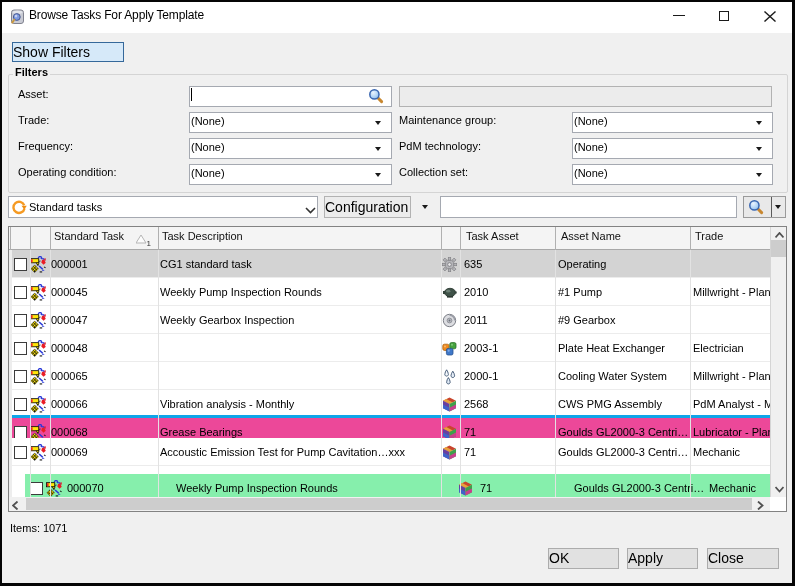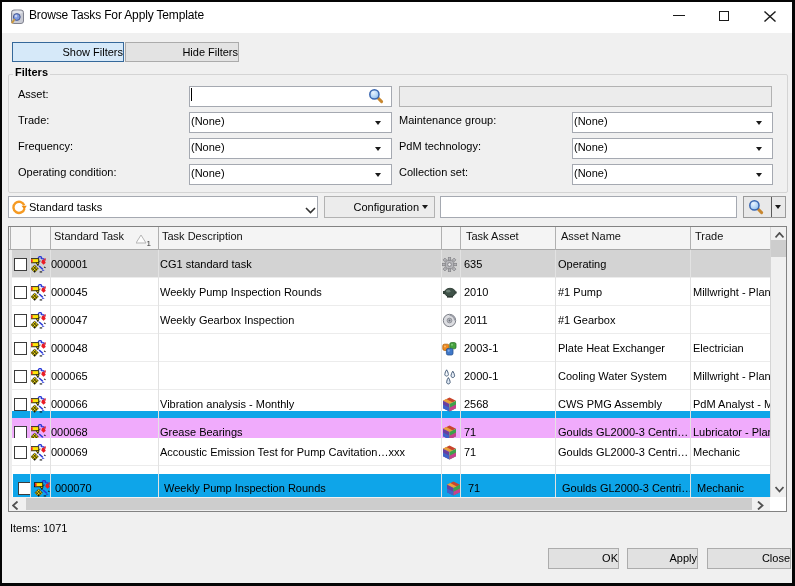--- a/index.html
+++ b/index.html
@@ -1,17 +1,17 @@
 <!DOCTYPE html>
 <html><head><meta charset="utf-8"><style>
 *{margin:0;padding:0;box-sizing:border-box}
 body{font-family:"Liberation Sans",sans-serif;-webkit-font-smoothing:antialiased}
 .w{position:relative;width:795px;height:586px;background:#f0f0f0;border:2px solid #050505;border-right-width:3px;border-bottom-width:3px;overflow:hidden;font-size:11px;color:#000}
 .abs{position:absolute}
-.btn{position:absolute;background:#e1e1e1;border:1px solid #acacac;text-align:right;font-size:11px;color:#000}
+.btn{position:absolute;background:#e1e1e1;border:1px solid #acacac;text-align:left;font-size:14px;color:#000}
 .inp{position:absolute;background:#fff;border:1px solid #a5a9b1}
 .lbl{position:absolute;font-size:11px;white-space:nowrap}
 .tri{position:absolute;width:0;height:0;border-left:3.5px solid transparent;border-right:3.5px solid transparent;border-top:4px solid #1a1a1a}
 </style></head><body>
 <div class="w">
 <div class="abs" style="left:96px;top:-2px;width:128px;height:2px;background:#111"></div>
 <div class="abs" style="left:-2px;top:-2px;width:793px;height:33px;background:#fff"></div>
 <div style="position:absolute;left:9px;top:7px"><svg width="13" height="16" viewBox="0 0 13 16" style="">
         <rect x="0.5" y="1" width="12" height="13.5" rx="2.5" fill="#c9cbd4" stroke="#81838f" stroke-width="1"></rect>
         <ellipse cx="6.5" cy="3.2" rx="4.8" ry="1.6" fill="#e2e4ea"></ellipse>
@@ -20,21 +20,20 @@
         <line x1="3.2" y1="10.8" x2="1.2" y2="13.6" stroke="#c8973f" stroke-width="1.9" stroke-linecap="round"></line>
       </svg></div>
 <div class="lbl" style="left:27px;top:5px;font-size:12px;letter-spacing:-0.15px;line-height:17px">Browse Tasks For Apply Template</div>
 <div class="abs" style="left:671px;top:13px;width:12px;height:1.4px;background:#1a1a1a"></div>
 <div class="abs" style="left:717px;top:9px;width:10px;height:10px;border:1.4px solid #1a1a1a"></div>
 <div class="abs" style="left:762px;top:9px"><svg width="12" height="11" viewBox="0 0 12 11" style="">
         <line x1="0.5" y1="0.5" x2="11.5" y2="10.5" stroke="#1a1a1a" stroke-width="1.4"></line>
         <line x1="11.5" y1="0.5" x2="0.5" y2="10.5" stroke="#1a1a1a" stroke-width="1.4"></line>
       </svg></div>
 <div class="btn" style="left:10px;top:40px;width:112px;height:20px;line-height:18px;background:#d6e9f9;border-color:#35689a">Show Filters</div>
-<div class="btn" style="left:123px;top:40px;width:114px;height:20px;line-height:18px;background:#e3e3e3;border-color:#ababab">Hide Filters</div>
 <div class="abs" style="left:6px;top:72px;width:780px;height:119px;border:1px solid #d4d4d4;border-radius:2px"></div>
 <div class="lbl" style="left:11px;top:64px;font-weight:bold;background:#f0f0f0;padding:0 2px">Filters</div>
 <div class="lbl" style="left:16px;top:86px">Asset:</div>
 <div class="lbl" style="left:16px;top:112px">Trade:</div>
 <div class="lbl" style="left:16px;top:138px">Frequency:</div>
 <div class="lbl" style="left:16px;top:164px">Operating condition:</div>
 <div class="lbl" style="left:397px;top:112px">Maintenance group:</div>
 <div class="lbl" style="left:397px;top:138px">PdM technology:</div>
 <div class="lbl" style="left:397px;top:164px">Collection set:</div>
 <div class="inp" style="left:187px;top:84px;width:203px;height:21px"></div>
@@ -71,21 +70,21 @@
 <div class="tri" style="left:754px;top:171px"></div>
 <div class="inp" style="left:6px;top:194px;width:310px;height:22px"></div>
 <div style="position:absolute;left:9px;top:197px"><svg width="16" height="16" viewBox="0 0 16 16" style="">
         <path d="M 13.2 6.2 A 5.6 5.6 0 1 0 13.5 9.5" fill="none" stroke="#f59a23" stroke-width="2.4"></path>
         <polygon points="10.5,6.8 15.8,6.8 13.3,10.6" fill="#ef8d12"></polygon>
       </svg></div>
 <div class="lbl" style="left:27px;top:194px;line-height:22px">Standard tasks</div>
 <div style="position:absolute;left:303px;top:202px"><svg width="11" height="7" viewBox="0 0 11 7" style="">
         <polyline points="1,1 5.5,5.5 10,1" fill="none" stroke="#333" stroke-width="1.6" stroke-linejoin="miter"></polyline>
       </svg></div>
-<div class="btn" style="left:322px;top:194px;width:111px;height:22px;line-height:20px;background:#ececec;border-color:#b2b2b2;padding-right:15px">Configuration</div>
+<div class="btn" style="left:322px;top:194px;width:87px;height:22px;line-height:20px;background:#ececec;border-color:#b2b2b2;padding-right:15px">Configuration</div>
 <div class="tri" style="left:420px;top:203px"></div>
 <div class="inp" style="left:438px;top:194px;width:297px;height:22px"></div>
 <div class="btn" style="left:741px;top:194px;width:43px;height:22px;background:#e9e9e9;border-color:#9a9a9a"></div>
 <div style="position:absolute;left:746px;top:197px"><svg width="16" height="16" viewBox="0 0 16 16" style="">
         <defs>
           <radialGradient id="mg" cx="38%" cy="32%" r="80%">
             <stop offset="0%" stop-color="#eaf4fe"></stop>
             <stop offset="55%" stop-color="#b5d6f7"></stop>
             <stop offset="100%" stop-color="#7fb2e8"></stop>
           </radialGradient>
@@ -242,21 +241,21 @@
           </svg></div>
 <div class="lbl" style="left:42px;top:8px">000047</div>
 <div class="lbl" style="left:151px;top:8px">Weekly Gearbox Inspection</div>
 <div class="abs" style="left:433px;top:7px"><svg width="15" height="15" viewBox="0 0 15 15" style="">
             <circle cx="7.5" cy="7.5" r="6.2" fill="#dcdde1" stroke="#7b7e86" stroke-width="1"></circle>
             <path d="M 7.5 2.2 A 5.3 5.3 0 0 1 12.8 7.5" fill="none" stroke="#9a9da6" stroke-width="1.6"></path>
             <circle cx="7.5" cy="7.5" r="2.4" fill="#b8bac1" stroke="#85888f" stroke-width="0.8"></circle>
             <circle cx="7.5" cy="7.5" r="0.9" fill="#6f737b"></circle>
           </svg></div>
 <div class="lbl" style="left:455px;top:8px">2011</div>
-<div class="lbl" style="left:549px;top:8px;width:129px;overflow:hidden;white-space:nowrap">#1 Gearbox</div>
+<div class="lbl" style="left:549px;top:8px;width:129px;overflow:hidden;white-space:nowrap">#9 Gearbox</div>
 <div class="lbl" style="left:684px;top:8px;width:77px;overflow:hidden;white-space:nowrap"></div>
 </div>
 <div class="abs" style="left:0;top:84px;width:762px;height:28px;background:#fff;border-bottom:1px solid #ececec">
 <div class="abs" style="left:5px;top:8px;width:13px;height:13px;background:#fff;border:1.5px solid #3c3c3c"></div>
 <div style="position:absolute;left:21px;top:6px"><svg width="17" height="17" viewBox="0 0 19 19">
             <rect x="0.6" y="3" width="9.2" height="4.6" fill="#ffe60a" stroke="#000" stroke-width="0.9"></rect>
             <rect x="1" y="3.6" width="1.9" height="3.4" fill="#e8262b"></rect>
             <polygon points="6.8,7.6 10.2,7.6 8.8,10.2" fill="#ffe60a" stroke="#000" stroke-width="0.7"></polygon>
             <path d="M 9.2 2.2 Q 10.6 -0.2 12.4 1.0 Q 13.6 1.9 12.2 3.4" fill="none" stroke="#2838d8" stroke-width="1.5"></path>
             <path d="M 13.6 3.2 Q 16.2 2.6 15.8 5.0" fill="none" stroke="#2838d8" stroke-width="1.5"></path>
@@ -328,21 +327,21 @@
 <div class="lbl" style="left:42px;top:8px">000065</div>
 <div class="abs" style="left:433px;top:7px"><svg width="15" height="16" viewBox="0 0 15 16" style="">
             <path d="M 4.6 0.8 Q 6.2 3.2 6.2 4.5 A 1.8 1.8 0 1 1 3.0 4.5 Q 3.0 3.2 4.6 0.8 Z" fill="#f4f8fd" stroke="#39506e" stroke-width="0.9"></path>
             <path d="M 10.8 2.2 Q 12.4 4.6 12.4 5.9 A 1.8 1.8 0 1 1 9.2 5.9 Q 9.2 4.6 10.8 2.2 Z" fill="#e8eff8" stroke="#39506e" stroke-width="0.9"></path>
             <path d="M 6.4 8.6 Q 8.0 11.0 8.0 12.3 A 1.8 1.8 0 1 1 4.8 12.3 Q 4.8 11.0 6.4 8.6 Z" fill="#dfe9f5" stroke="#39506e" stroke-width="0.9"></path>
           </svg></div>
 <div class="lbl" style="left:455px;top:8px">2000-1</div>
 <div class="lbl" style="left:549px;top:8px;width:129px;overflow:hidden;white-space:nowrap">Cooling Water System</div>
 <div class="lbl" style="left:684px;top:8px;width:77px;overflow:hidden;white-space:nowrap">Millwright - Plant</div>
 </div>
-<div class="abs" style="left:0;top:140px;width:762px;height:28px;background:#fff;border-bottom:7px solid #0ea5e9">
+<div class="abs" style="left:0;top:140px;width:762px;height:28px;background:#fff;border-bottom:3px solid #0ea5e9">
 <div class="abs" style="left:5px;top:8px;width:13px;height:13px;background:#fff;border:1.5px solid #3c3c3c"></div>
 <div style="position:absolute;left:21px;top:6px"><svg width="17" height="17" viewBox="0 0 19 19">
             <rect x="0.6" y="3" width="9.2" height="4.6" fill="#ffe60a" stroke="#000" stroke-width="0.9"></rect>
             <rect x="1" y="3.6" width="1.9" height="3.4" fill="#e8262b"></rect>
             <polygon points="6.8,7.6 10.2,7.6 8.8,10.2" fill="#ffe60a" stroke="#000" stroke-width="0.7"></polygon>
             <path d="M 9.2 2.2 Q 10.6 -0.2 12.4 1.0 Q 13.6 1.9 12.2 3.4" fill="none" stroke="#2838d8" stroke-width="1.5"></path>
             <path d="M 13.6 3.2 Q 16.2 2.6 15.8 5.0" fill="none" stroke="#2838d8" stroke-width="1.5"></path>
             <polygon points="13.4,4.6 15.8,3.8 17.6,7.6 15.2,9.8 12.6,7.2" fill="#ea1c24"></polygon>
             <rect x="16.2" y="2.6" width="1.4" height="2.6" fill="#ea1c24"></rect>
             <g transform="rotate(45 5.2 14.2)">
@@ -372,21 +371,21 @@
             <polygon points="4.2,2.1 10.7,5.4 7.5,7.1 1,3.8" fill="#e8a23c"></polygon>
             <polygon points="1,3.8 7.5,7.1 7.5,14.5 1,11.2" fill="#6a3f9e"></polygon>
             <polygon points="1,7.5 7.5,10.8 7.5,14.5 1,11.2" fill="#3f63c9"></polygon>
             <polygon points="14,3.8 7.5,7.1 7.5,14.5 14,11.2" fill="#3fa04a"></polygon>
             <polygon points="14,7.5 7.5,10.8 7.5,14.5 14,11.2" fill="#c83f8e"></polygon>
           </svg></div>
 <div class="lbl" style="left:455px;top:8px">2568</div>
 <div class="lbl" style="left:549px;top:8px;width:129px;overflow:hidden;white-space:nowrap">CWS PMG Assembly</div>
 <div class="lbl" style="left:684px;top:8px;width:77px;overflow:hidden;white-space:nowrap">PdM Analyst - M…</div>
 </div>
-<div class="abs" style="left:0;top:168px;width:762px;height:28px;background:#f0abfc;border-bottom:1px solid #ececec">
+<div class="abs" style="left:0;top:168px;width:762px;height:28px;background:#ec4899;border-bottom:1px solid #ececec">
 <div class="abs" style="left:5px;top:8px;width:13px;height:13px;background:#fff;border:1.5px solid #3c3c3c"></div>
 <div style="position:absolute;left:21px;top:6px"><svg width="17" height="17" viewBox="0 0 19 19">
             <rect x="0.6" y="3" width="9.2" height="4.6" fill="#ffe60a" stroke="#000" stroke-width="0.9"></rect>
             <rect x="1" y="3.6" width="1.9" height="3.4" fill="#e8262b"></rect>
             <polygon points="6.8,7.6 10.2,7.6 8.8,10.2" fill="#ffe60a" stroke="#000" stroke-width="0.7"></polygon>
             <path d="M 9.2 2.2 Q 10.6 -0.2 12.4 1.0 Q 13.6 1.9 12.2 3.4" fill="none" stroke="#2838d8" stroke-width="1.5"></path>
             <path d="M 13.6 3.2 Q 16.2 2.6 15.8 5.0" fill="none" stroke="#2838d8" stroke-width="1.5"></path>
             <polygon points="13.4,4.6 15.8,3.8 17.6,7.6 15.2,9.8 12.6,7.2" fill="#ea1c24"></polygon>
             <rect x="16.2" y="2.6" width="1.4" height="2.6" fill="#ea1c24"></rect>
             <g transform="rotate(45 5.2 14.2)">
@@ -460,21 +459,21 @@
             <polygon points="4.2,2.1 10.7,5.4 7.5,7.1 1,3.8" fill="#e8a23c"></polygon>
             <polygon points="1,3.8 7.5,7.1 7.5,14.5 1,11.2" fill="#6a3f9e"></polygon>
             <polygon points="1,7.5 7.5,10.8 7.5,14.5 1,11.2" fill="#3f63c9"></polygon>
             <polygon points="14,3.8 7.5,7.1 7.5,14.5 14,11.2" fill="#3fa04a"></polygon>
             <polygon points="14,7.5 7.5,10.8 7.5,14.5 14,11.2" fill="#c83f8e"></polygon>
           </svg></div>
 <div class="lbl" style="left:455px;top:8px">71</div>
 <div class="lbl" style="left:549px;top:8px;width:129px;overflow:hidden;white-space:nowrap">Goulds GL2000-3 Centri…</div>
 <div class="lbl" style="left:684px;top:8px;width:77px;overflow:hidden;white-space:nowrap">Mechanic</div>
 </div>
-<div class="abs" style="left:4px;top:224px;width:762px;height:28px;background:#0ea5e9;border-bottom:1px solid #ececec">
+<div class="abs" style="left:16px;top:224px;width:762px;height:28px;background:#86efac;border-bottom:1px solid #ececec">
 <div class="abs" style="left:5px;top:8px;width:13px;height:13px;background:#fff;border:1.5px solid #3c3c3c"></div>
 <div style="position:absolute;left:21px;top:6px"><svg width="17" height="17" viewBox="0 0 19 19">
             <rect x="0.6" y="3" width="9.2" height="4.6" fill="#ffe60a" stroke="#000" stroke-width="0.9"></rect>
             <rect x="1" y="3.6" width="1.9" height="3.4" fill="#e8262b"></rect>
             <polygon points="6.8,7.6 10.2,7.6 8.8,10.2" fill="#ffe60a" stroke="#000" stroke-width="0.7"></polygon>
             <path d="M 9.2 2.2 Q 10.6 -0.2 12.4 1.0 Q 13.6 1.9 12.2 3.4" fill="none" stroke="#2838d8" stroke-width="1.5"></path>
             <path d="M 13.6 3.2 Q 16.2 2.6 15.8 5.0" fill="none" stroke="#2838d8" stroke-width="1.5"></path>
             <polygon points="13.4,4.6 15.8,3.8 17.6,7.6 15.2,9.8 12.6,7.2" fill="#ea1c24"></polygon>
             <rect x="16.2" y="2.6" width="1.4" height="2.6" fill="#ea1c24"></rect>
             <g transform="rotate(45 5.2 14.2)">
@@ -532,13 +531,13 @@
 <div style="position:absolute;left:10px;top:498px"><svg width="7" height="9" viewBox="0 0 7 9" style="">
         <polyline points="5.5,0.5 1,4.5 5.5,8.5" fill="none" stroke="#505050" stroke-width="1.8" stroke-linejoin="miter"></polyline>
       </svg></div>
 <div style="position:absolute;left:755px;top:498px"><svg width="7" height="9" viewBox="0 0 7 9" style="">
         <polyline points="1,0.5 5.5,4.5 1,8.5" fill="none" stroke="#505050" stroke-width="1.8" stroke-linejoin="miter"></polyline>
       </svg></div>
 <div class="abs" style="left:24px;top:496px;width:726px;height:12px;background:#cdcdcd"></div>
 <div class="lbl" style="left:8px;top:520px">Items: 1071</div>
 <div class="btn" style="left:546px;top:546px;width:71px;height:21px;line-height:19px">OK</div>
 <div class="btn" style="left:625px;top:546px;width:71px;height:21px;line-height:19px">Apply</div>
-<div class="btn" style="left:705px;top:546px;width:84px;height:21px;line-height:19px">Close</div>
+<div class="btn" style="left:705px;top:546px;width:72px;height:21px;line-height:19px">Close</div>
 </div>
 </body></html>

